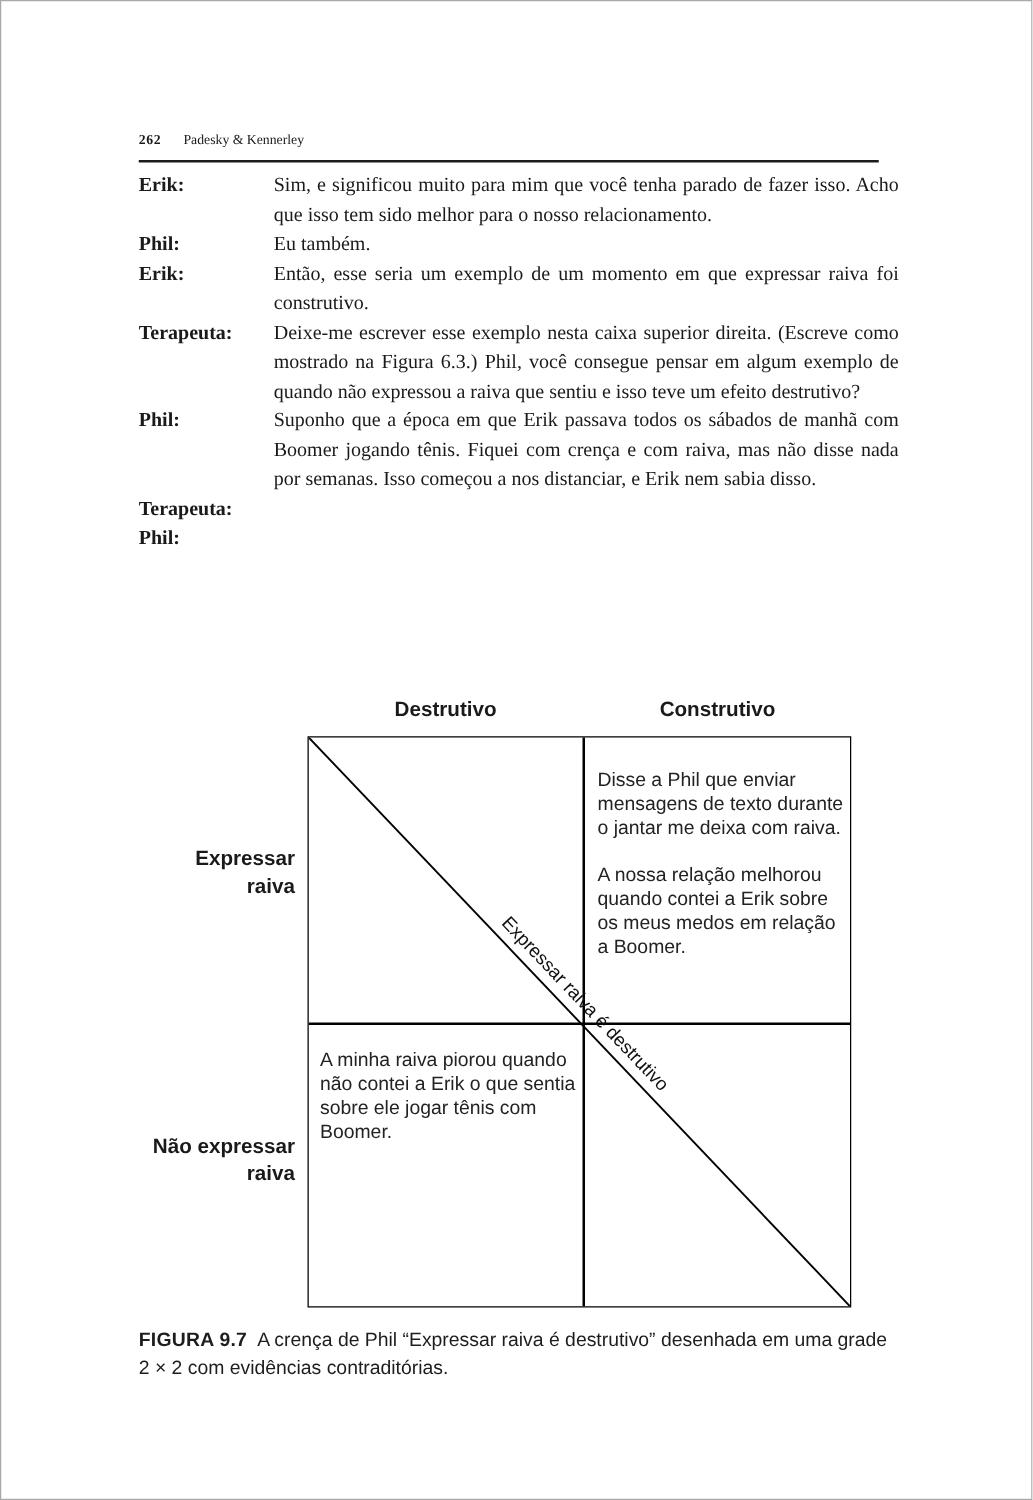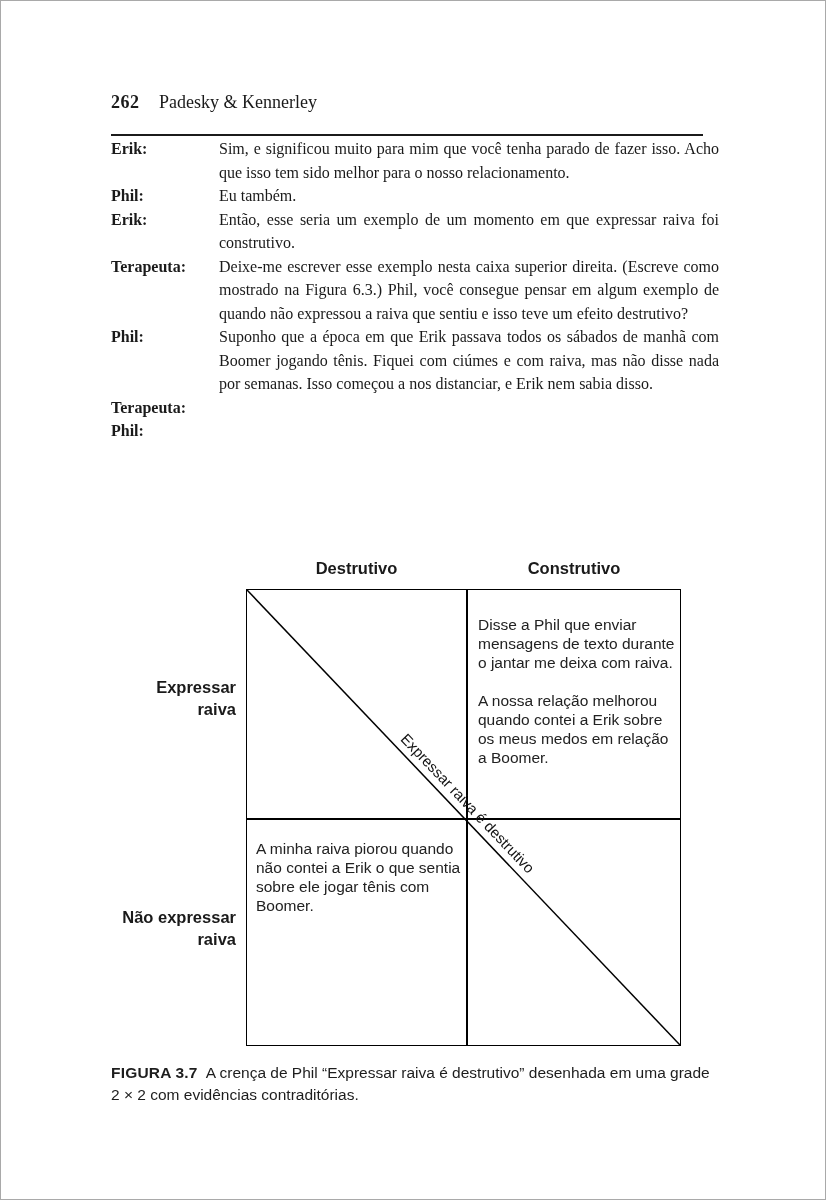--- a/index.html
+++ b/index.html
@@ -12,25 +12,25 @@
     box-sizing: border-box;
     overflow: hidden;
     color: #1a1a1a;
     font-family: "Liberation Serif", "DejaVu Serif", serif;
   }
 
   
   .running-header {
     position: absolute;
     left: 110px;
-    top: 92px;
+    top: 102px;
     width: 592px;
-    padding-bottom: 23px;
+    padding-bottom: 7px;
     border-bottom: 2px solid #1b1b1b;
-    font-size: 18px;
+    font-size: 11px;
     line-height: 18px;
   }
   .page-num { font-weight: bold; letter-spacing: 0.5px; }
   .running-title { margin-left: 15px; }
 
   
   .dialogue {
     position: absolute;
     left: 110px;
     top: 136px;
@@ -150,21 +150,21 @@
     <div class="turn">
       <span class="speaker">Erik:</span>
       <p class="utterance">Então, esse seria um exemplo de um momento em que expressar raiva foi construtivo.</p>
     </div>
     <div class="turn">
       <span class="speaker">Terapeuta:</span>
       <p class="utterance">Deixe-me escrever esse exemplo nesta caixa superior direita. (Escreve como mostrado na Figura 6.3.) Phil, você consegue pensar em algum exemplo de quando não expressou a raiva que sentiu e isso teve um efeito destrutivo?</p>
     </div>
     <div class="turn">
       <span class="speaker">Phil:</span>
-      <p class="utterance">Suponho que a época em que Erik passava todos os sábados de manhã com Boomer jogando tênis. Fiquei com ciúmes e com raiva, mas não disse nada por semanas. Isso começou a nos distanciar, e Erik nem sabia disso.</p>
+      <p class="utterance">Suponho que a época em que Erik passava todos os sábados de manhã com Boomer jogando tênis. Fiquei com crença e com raiva, mas não disse nada por semanas. Isso começou a nos distanciar, e Erik nem sabia disso.</p>
     </div>
     <div class="turn">
       <span class="speaker">Terapeuta:</span>
     </div>
     <div class="turn">
       <span class="speaker">Phil:</span>
     </div>
   </section>
 
   <section>
@@ -187,16 +187,16 @@
       <div class="cell cell-tr">
         <p>Disse a Phil que enviar mensagens de texto durante o jantar me deixa com raiva.</p>
         <p>A nossa relação melhorou quando contei a Erik sobre os meus medos em relação a Boomer.</p>
       </div>
 
       <div class="cell cell-bl">
         <p>A minha raiva piorou quando não contei a Erik o que sentia sobre ele jogar tênis com Boomer.</p>
       </div>
     </div>
 
-    <p class="caption"><strong>FIGURA 3.7</strong><span>A crença de Phil “Expressar raiva é destrutivo” desenhada em uma grade 2 × 2 com evidências contraditórias.</span></p>
+    <p class="caption"><strong>FIGURA 9.7</strong><span>A crença de Phil “Expressar raiva é destrutivo” desenhada em uma grade 2 × 2 com evidências contraditórias.</span></p>
   </section>
 
 </div>
 
 </body></html>

